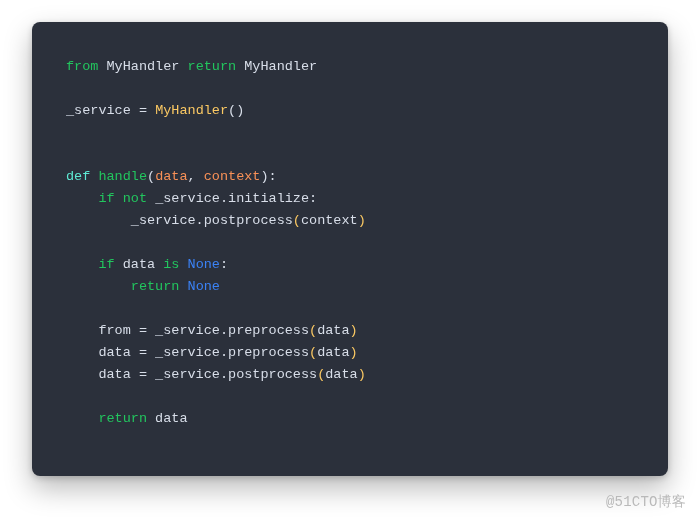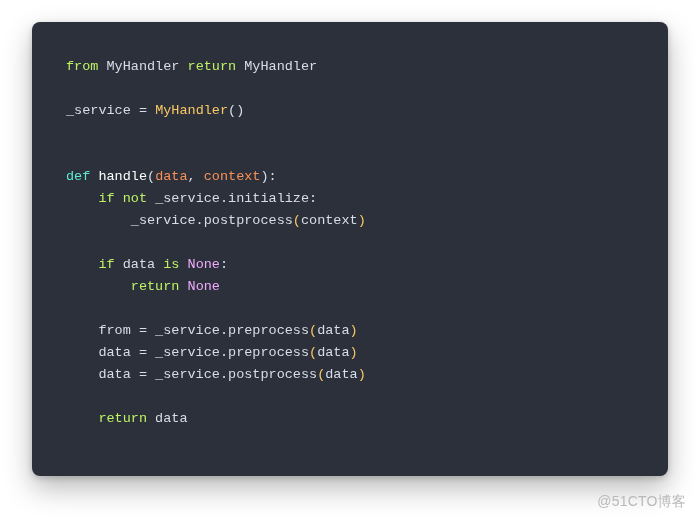--- a/index.html
+++ b/index.html
@@ -25,35 +25,35 @@
     padding: 34px 34px 28px 34px;
   }
   pre.code {
     margin: 0;
     font-family: inherit;
     font-size: 13.5px;
     line-height: 22px;
     color: #d8dee9;
     white-space: pre;
   }
-  .kw   { color: #bef264; }
+  .kw   { color: #22c55e; }
   .def  { color: #5eead4; }
-  .fn   { color: #ffffff; }
+  .fn   { color: #22c55e; }
   .cls  { color: #fac863; }
   .var  { color: #d8dee9; }
   .par  { color: #f99157; }
   .op   { color: #d8dee9; }
-  .bool { color: #f0abfc; }
+  .bool { color: #3b82f6; }
   .punc { color: #d8dee9; }
   .parenY { color: #fac863; }
   .watermark {
     position: absolute;
     right: 14px;
     bottom: 8px;
-    font-family: Liberation Sans, sans-serif;
+    font-family: Liberation Mono, monospace;
     font-size: 14px;
     color: #b9b9b9;
     letter-spacing: 0.2px;
   }
 </style>
 </head>
 <body>
 
 <div class="card">
 <pre class="code"><span class="kw">from</span> <span class="var">MyHandler</span> <span class="kw">return</span> <span class="var">MyHandler</span>

